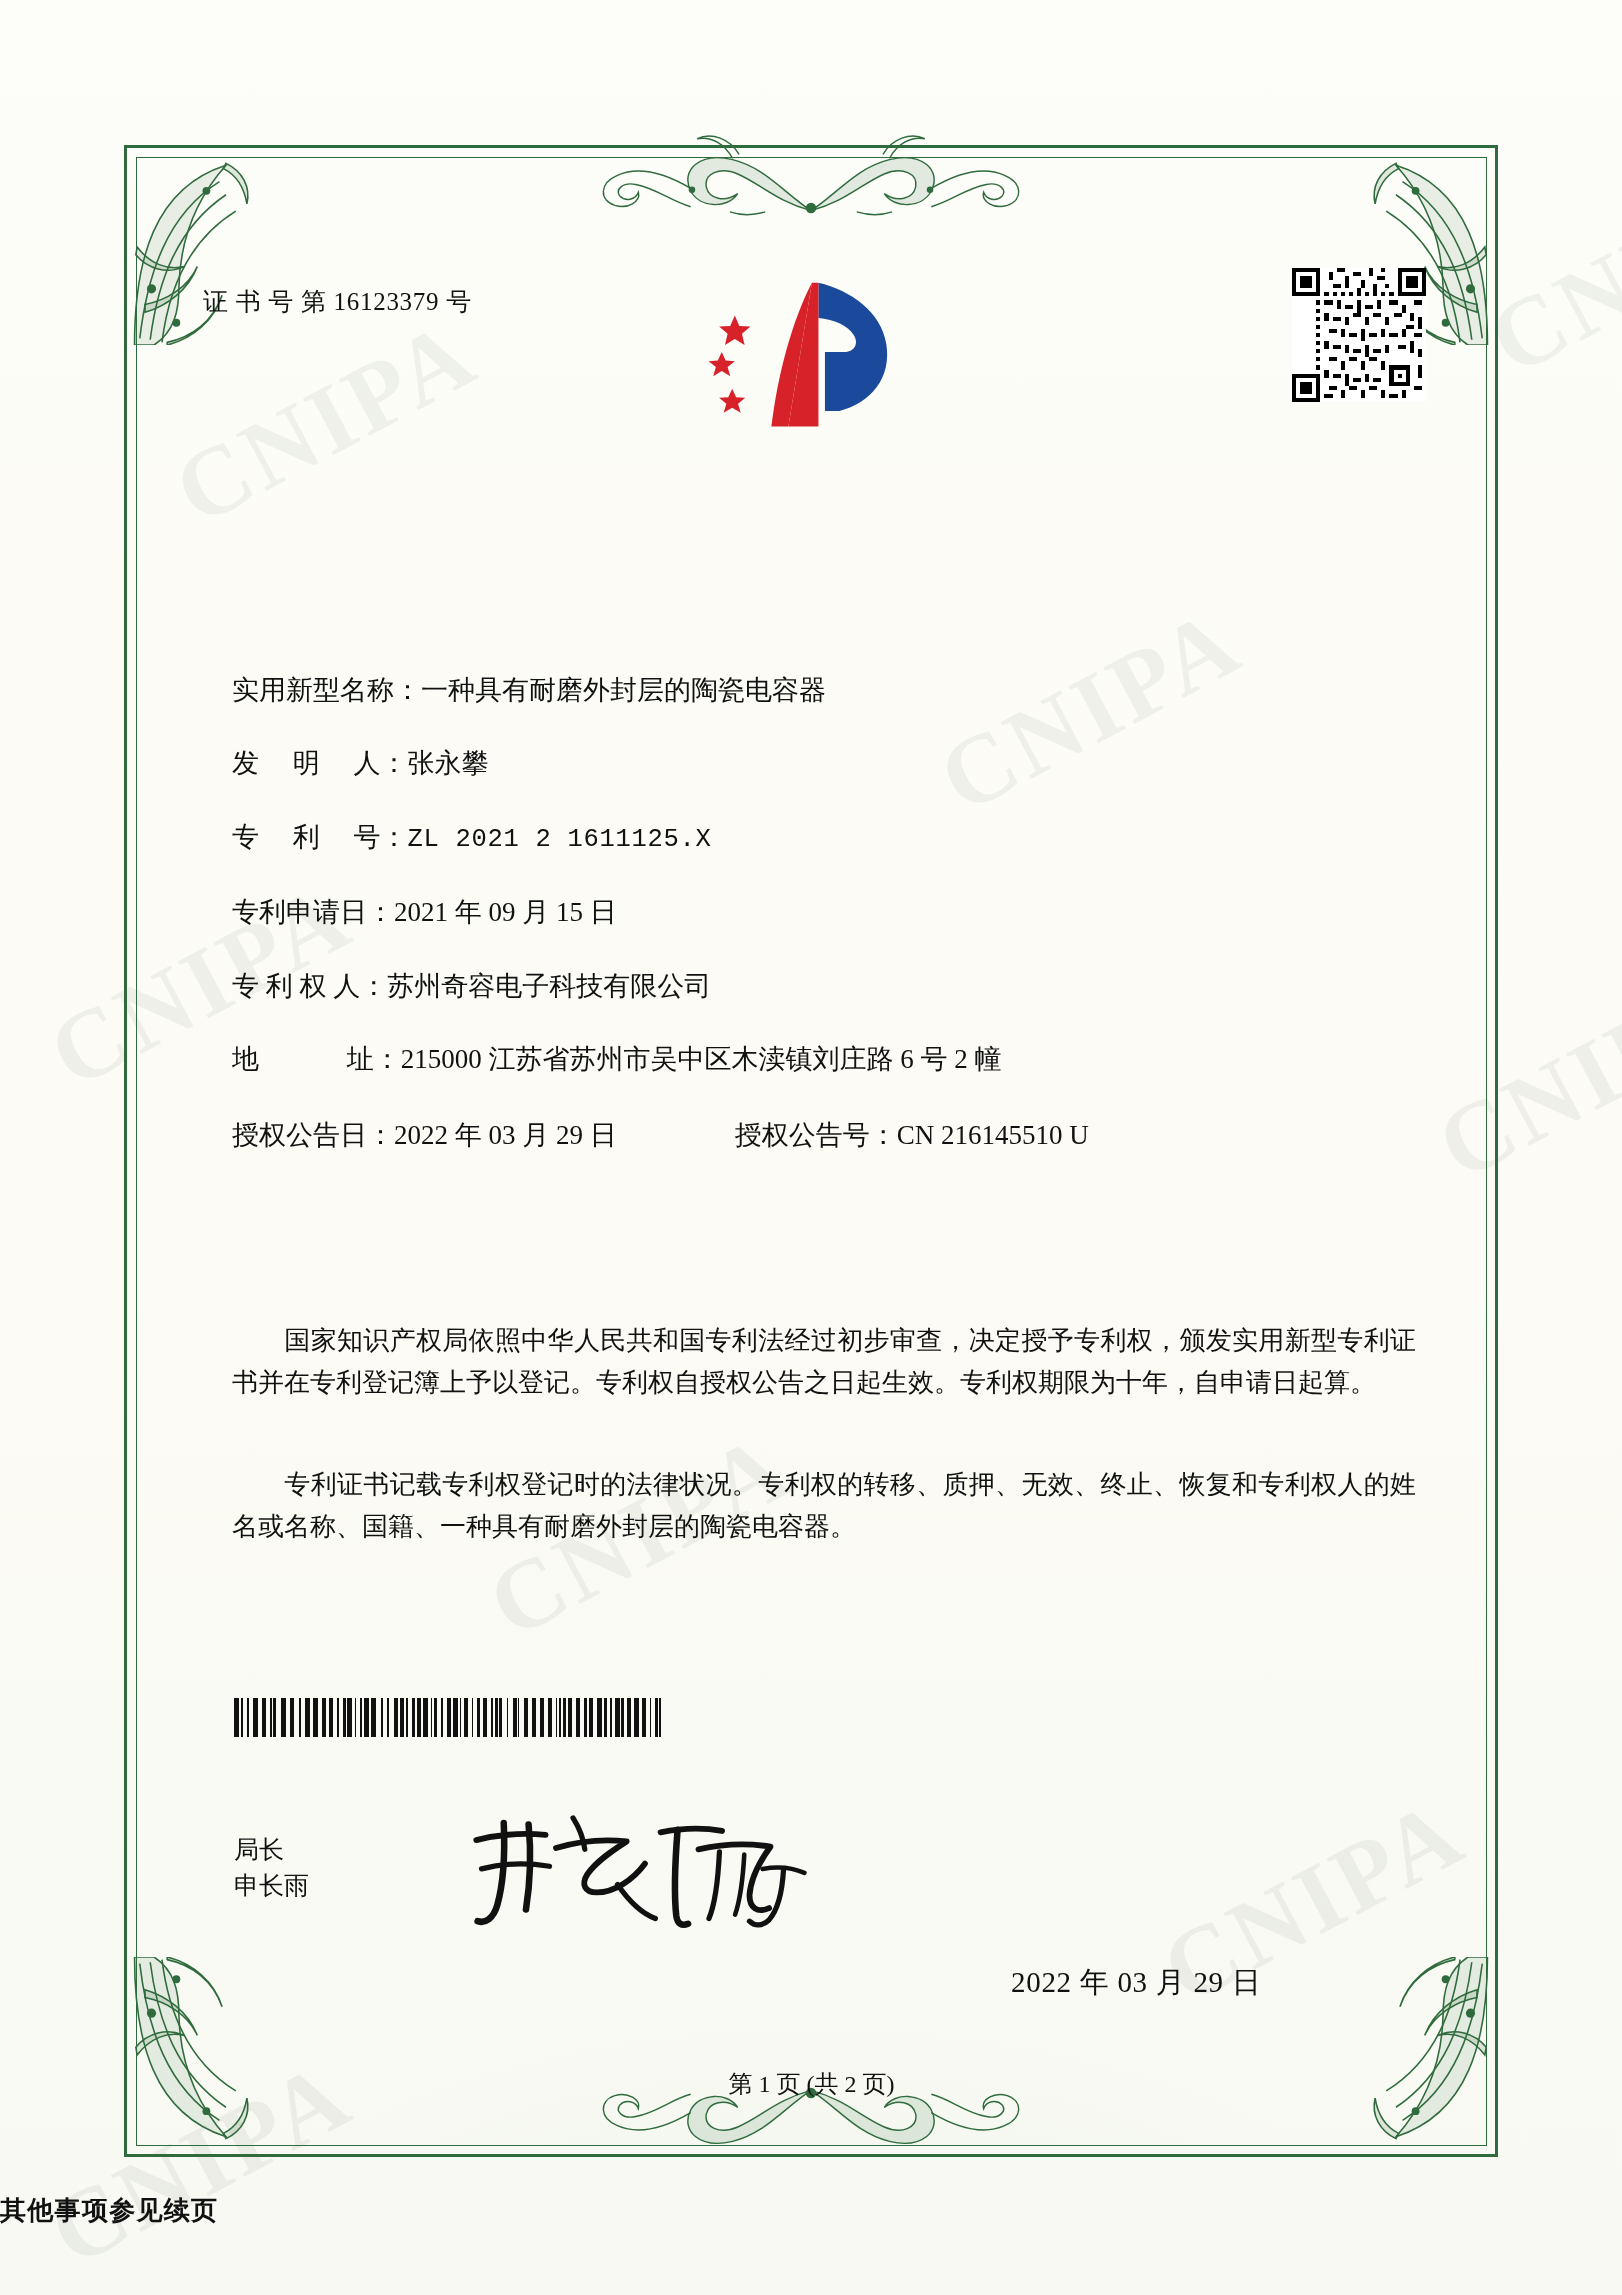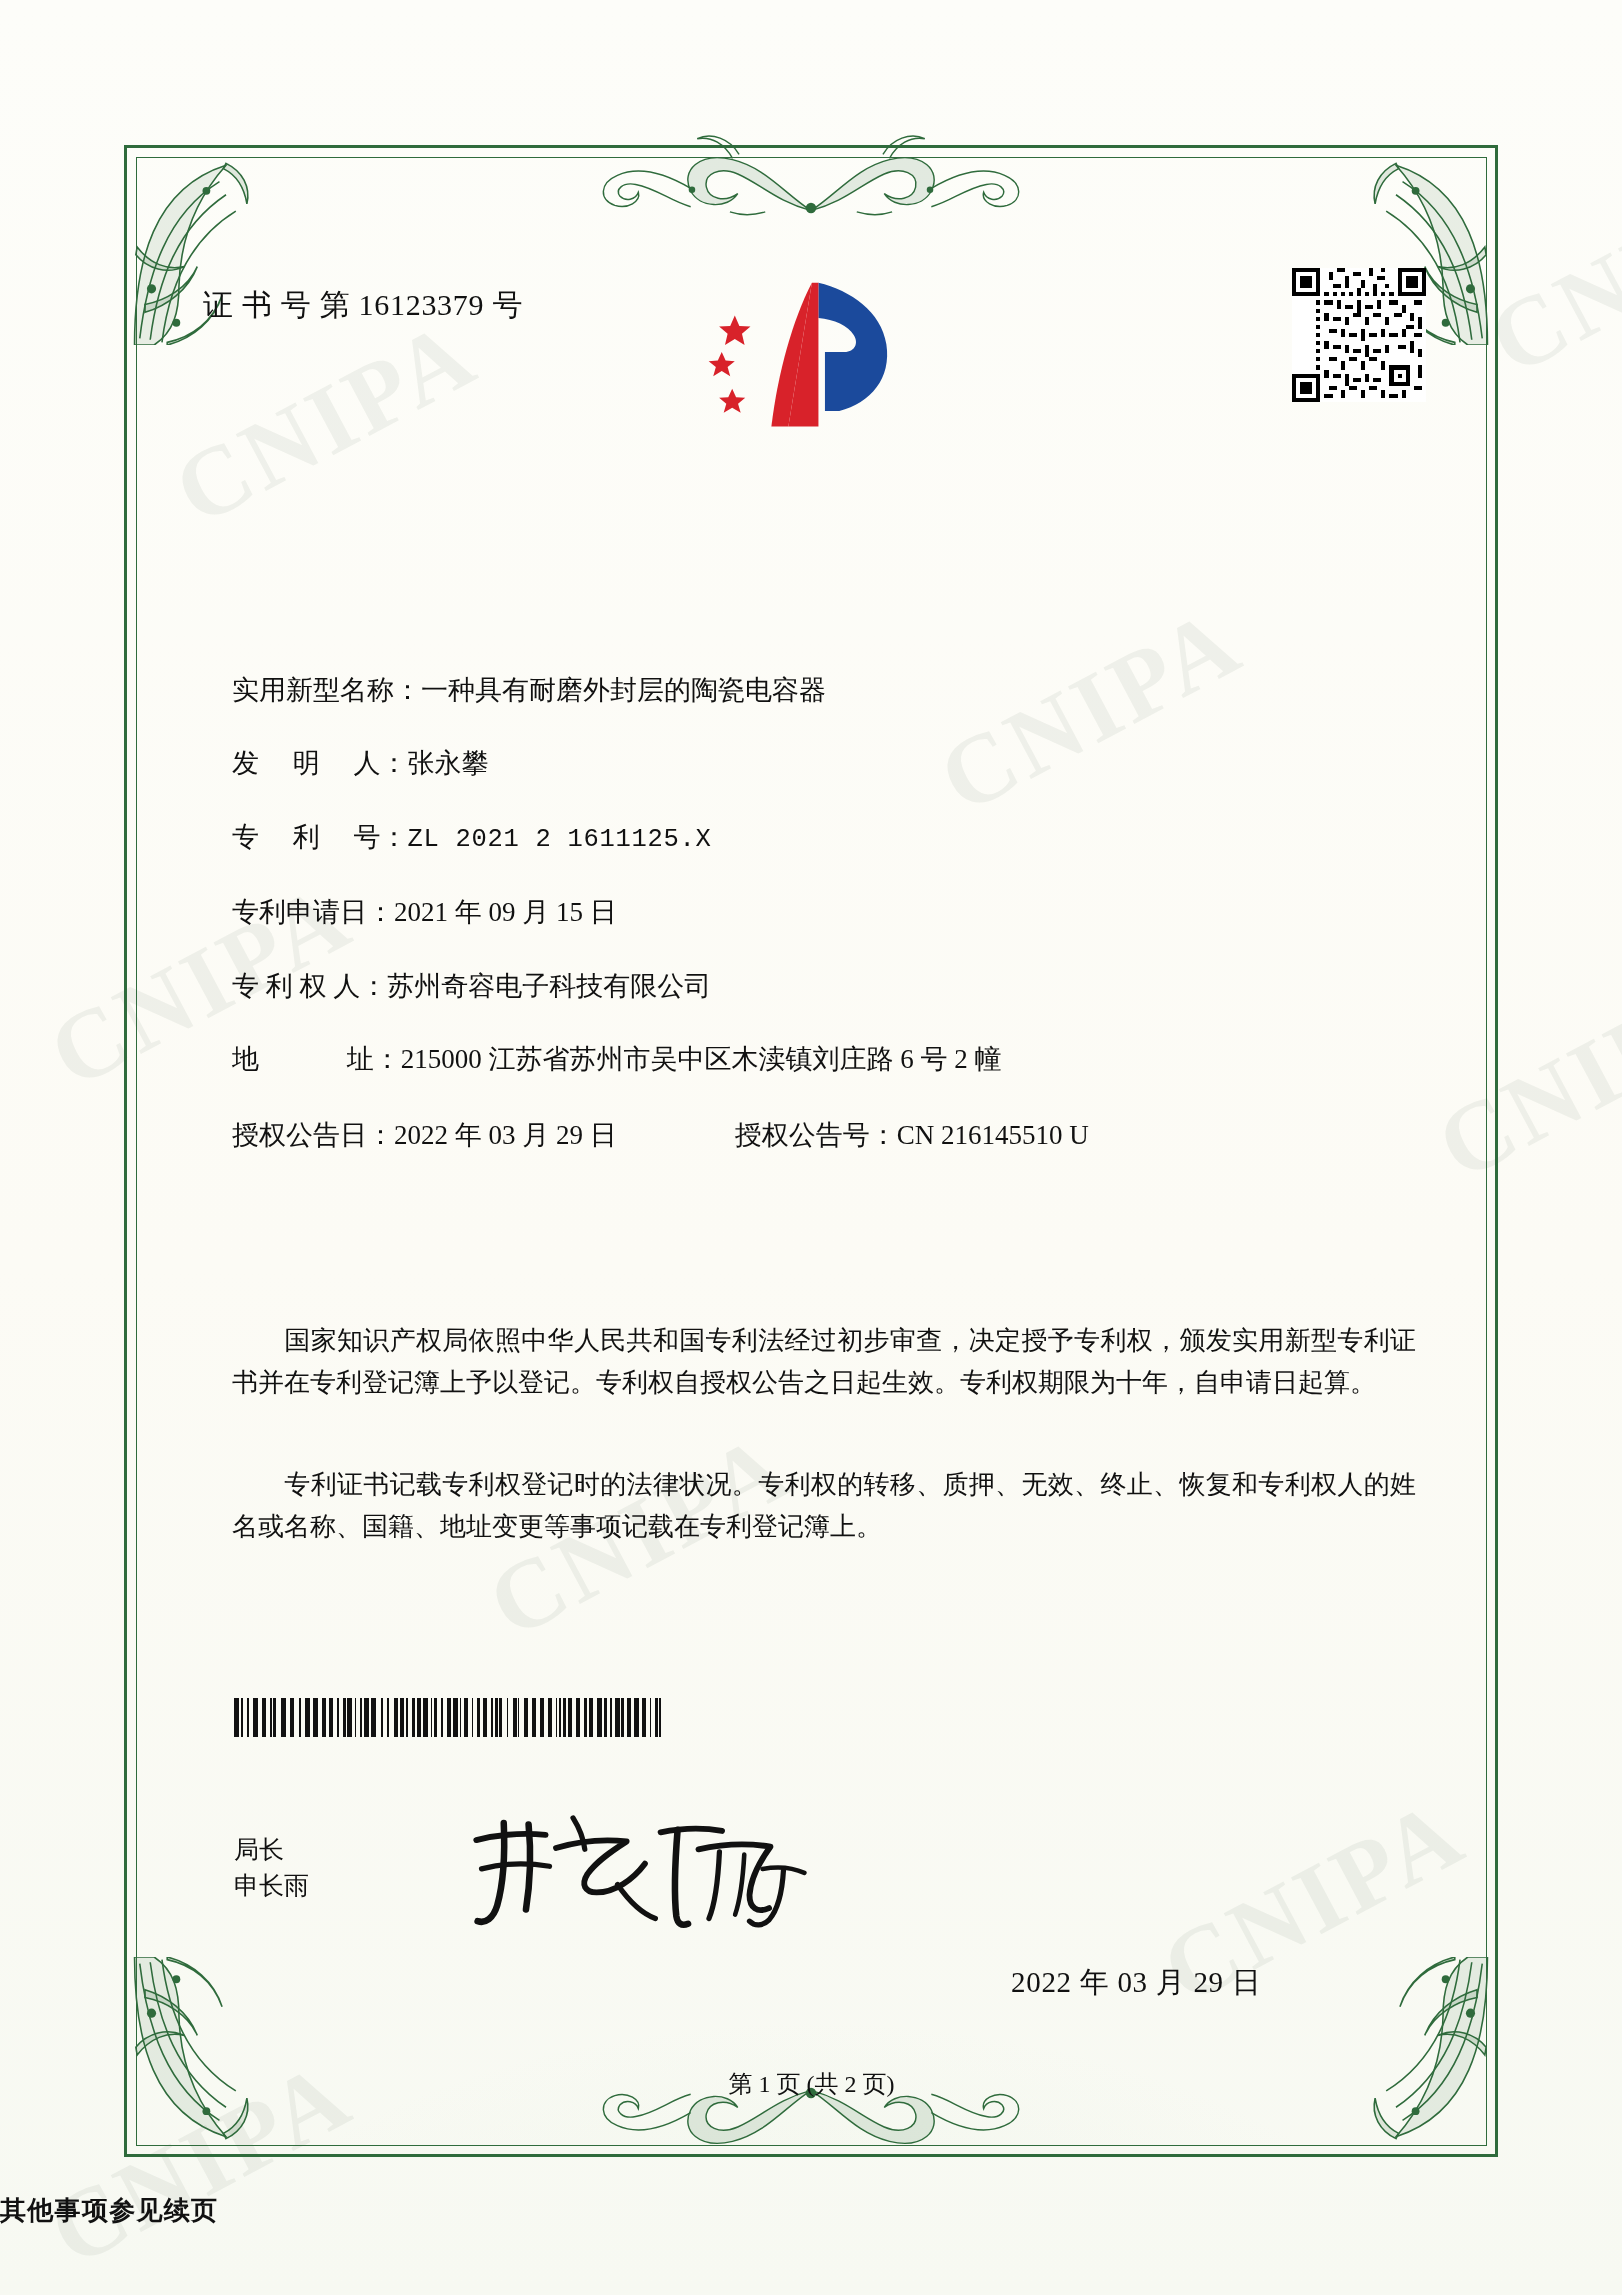--- a/index.html
+++ b/index.html
@@ -94,21 +94,21 @@
     height: 92px;
     transform: scaleY(-1);
   }
   .bottom-flourish svg { width: 100%; height: 100%; display: block; }
 
   
   .cert-no {
     position: absolute;
     left: 203px;
     top: 285px;
-    font-size: 30px;
+    font-size: 25px;
     color: #111;
     letter-spacing: 0.7px;
     font-family: "Liberation Serif", serif;
   }
 
   
   .qr {
     position: absolute;
     left: 1292px;
     top: 268px;
@@ -550,21 +550,21 @@
     </div>
     <div class="field-row">
       <span class="field-label">地　　　 址：</span><span class="field-value">215000 江苏省苏州市吴中区木渎镇刘庄路 6 号 2 幢</span>
     </div>
     <div class="row-dual">
       <span class="field-label">授权公告日：</span><span class="field-value">2022 年 03 月 29 日</span><span class="gap"></span><span class="field-label">授权公告号：</span><span class="field-value">CN 216145510 U</span>
     </div>
   </div>
 
   <div class="para" id="para1"><span class="indent"></span><span>国家知识产权局依照中华人民共和国专利法经过初步审查，决定授予专利权，颁发实用新型专利证书并在专利登记簿上予以登记。专利权自授权公告之日起生效。专利权期限为十年，自申请日起算。</span></div>
-  <div class="para" id="para2"><span class="indent"></span><span>专利证书记载专利权登记时的法律状况。专利权的转移、质押、无效、终止、恢复和专利权人的姓名或名称、国籍、地址变更等事项记载在专利登记簿上。</span></div>
+  <div class="para" id="para2"><span class="indent"></span><span>专利证书记载专利权登记时的法律状况。专利权的转移、质押、无效、终止、恢复和专利权人的姓名或名称、国籍、一种具有耐磨外封层的陶瓷电容器。</span></div>
 
   <div class="barcode" id="barcode">
       <i style="width: 4.6px; margin-right: 2px;"></i>
       <i style="width: 2px; margin-right: 4.6px;"></i>
       <i style="width: 2px; margin-right: 3.9px;"></i>
       <i style="width: 4.6px; margin-right: 4.6px;"></i>
       <i style="width: 3.9px; margin-right: 3.9px;"></i>
       <i style="width: 2px; margin-right: 1.3px;"></i>
       <i style="width: 2.6px; margin-right: 4.6px;"></i>
       <i style="width: 5.2px; margin-right: 3.9px;"></i>

